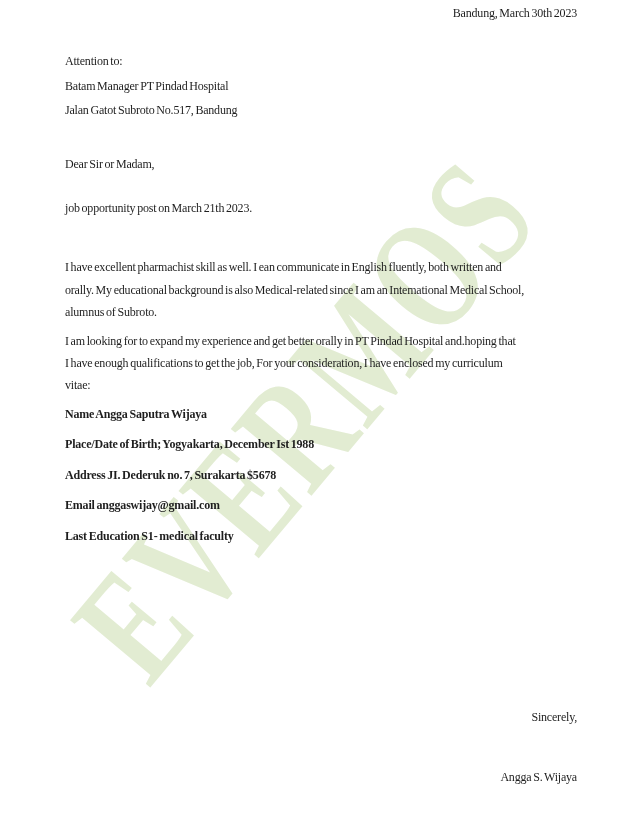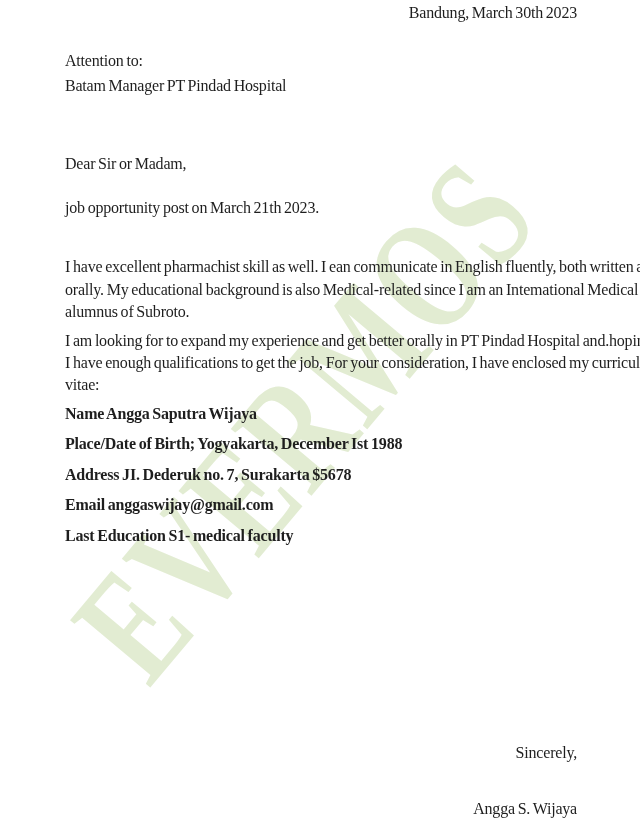--- a/index.html
+++ b/index.html
@@ -32,49 +32,50 @@
     color:var(--watermark-color);
     white-space:nowrap;
     z-index:0;
     user-select:none;
   }
   .block{
     position:absolute;
     left:65px;
     width:512px;
     z-index:1;
-    font-size:16px;
+    font-size:12px;
     letter-spacing:-0.2px;
     word-spacing:-1px;
   }
   .block .line{white-space:nowrap;}
   .right{text-align:right;}
   .date-block{top:5px;line-height:16px;}
   .attention-block{top:49px;line-height:24.5px;}
   .salutation-block{top:156px;line-height:16px;}
   .para-opening{top:193px;line-height:30px;}
   .para-skills{top:256px;line-height:22.5px;}
   .para-experience{top:330px;line-height:22px;}
   .cv-block{top:399px;line-height:30.4px;font-weight:bold;}
   .para-closing{top:612px;line-height:31px;}
-  .signoff-block{top:709px;line-height:16px;margin-top:36px;}
-  .signature-block{top:769px;line-height:16px;margin-top:32px;}
+  .signoff-block{top:709px;line-height:16px;}
+  .signature-block{top:769px;line-height:16px;}
 </style>
 </head>
 <body>
 
 <div class="page">
 
   <div class="watermark">EVERMOS</div>
 
   <div class="block date-block right">Bandung, March 30th 2023</div>
 
   <div class="block attention-block">
     <div class="line">Attention to:</div>
     <div class="line">Batam Manager PT Pindad Hospital</div>
+    <div class="line">Jalan Gatot Subroto No.517, Bandung</div>
   </div>
 
   <div class="block salutation-block">Dear Sir or Madam,</div>
 
   <div class="block para-opening">
     <div class="line">job opportunity post on March 21th 2023.</div>
   </div>
 
   <div class="block para-skills">
     <div class="line">I have excellent pharmachist skill as well. I ean communicate in English fluently, both written and</div>

